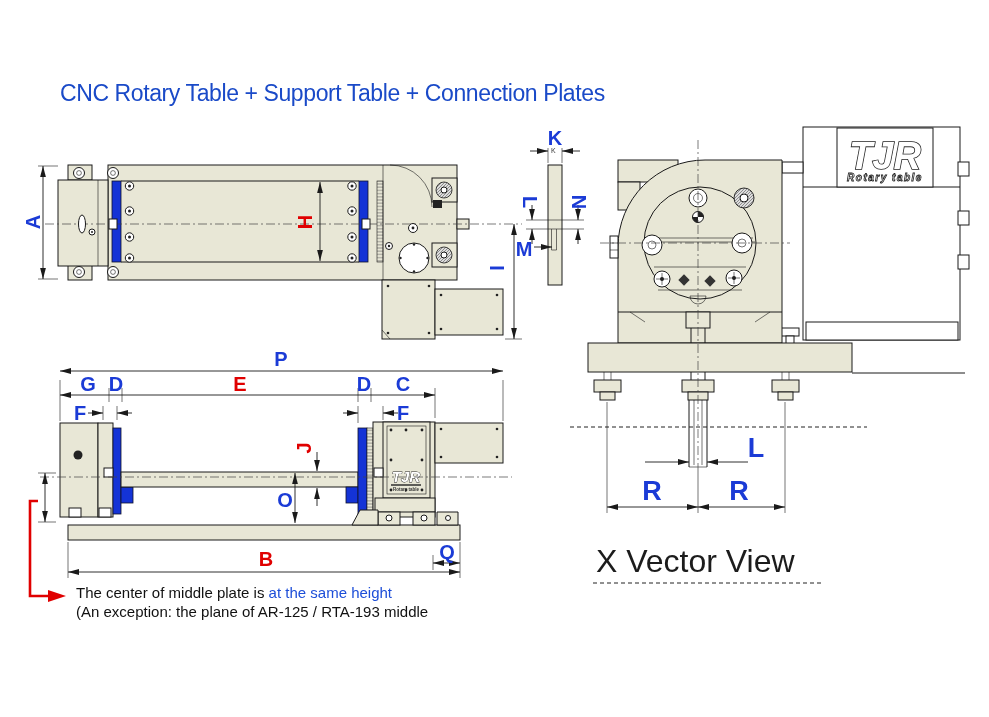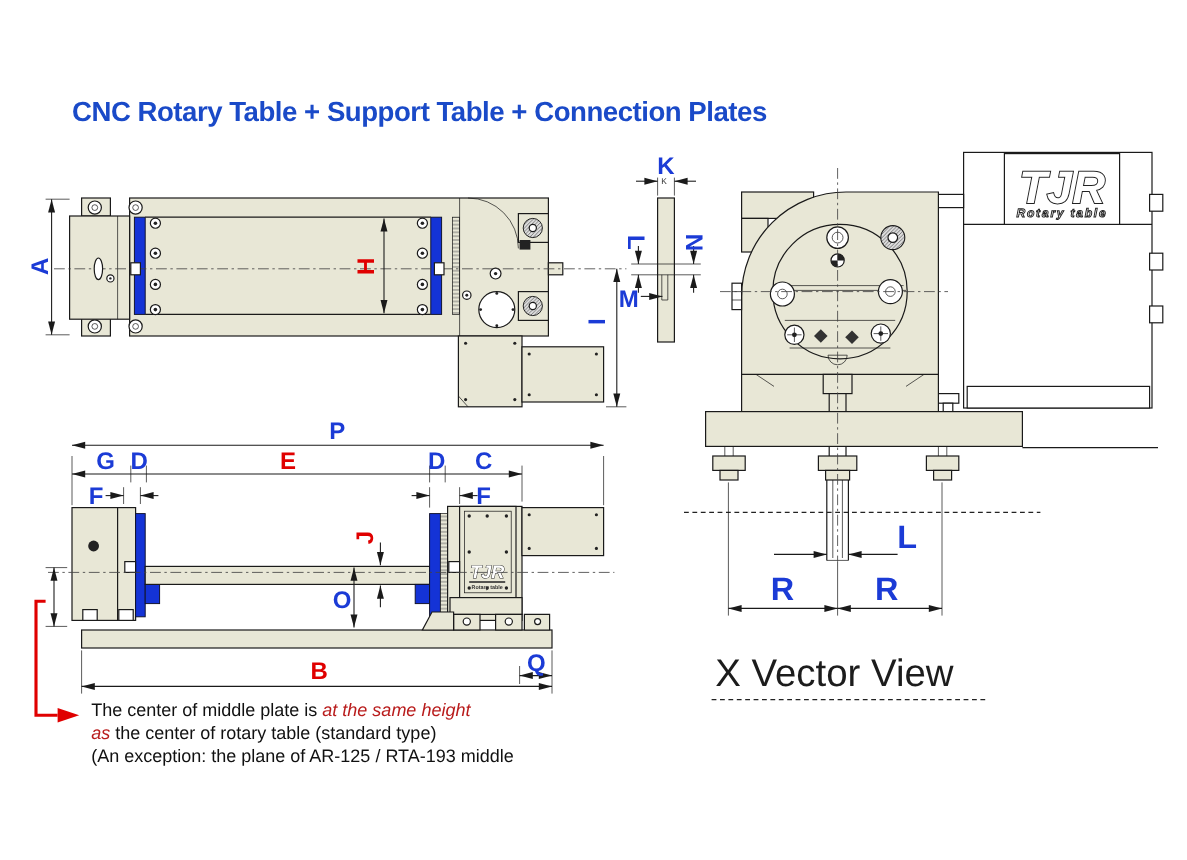--- a/index.html
+++ b/index.html
@@ -16,24 +16,24 @@
   .dsh{fill:none;stroke:#222;stroke-width:1;stroke-dasharray:4 3;}
   .dim{fill:none;stroke:#1a1a1a;stroke-width:0.9;}
   .dot{fill:#222;stroke:none;}
   text{font-family:"Liberation Sans",sans-serif;}
   .lb{fill:#1b3bd6;font-weight:bold;font-size:20px;}
   .lr{fill:#e00000;font-weight:bold;font-size:20px;}
   .big{font-size:27px;}
   .cap{fill:#1c1c1c;font-size:32px;}
   .logoT{font-style:italic;font-weight:bold;fill:#fff;stroke:#222;paint-order:stroke;}
   
-  #page-title{position:absolute;left:60px;top:80px;color:#1a4ac8;font-weight:bold;
+  #page-title{position:absolute;left:60px;top:80px;color:#1a4ac8;font-weight:normal;
               font-size:23px;letter-spacing:-0.4px;white-space:nowrap;}
   #note{position:absolute;left:76px;top:583px;font-size:15px;line-height:19px;color:#111;width:420px;}
-  #note .red{color:#b91c1c;font-style:italic;}
+  #note .red{color:#1d4ed8;}
 </style>
 </head>
 <body>
 
 <div id="canvas">
 
 <svg id="drawing" width="989" height="717" viewBox="0 0 989 717">
   <defs>
     <marker id="aE" markerWidth="13" markerHeight="8" refX="12" refY="4" orient="auto" markerUnits="userSpaceOnUse">
       <path d="M12,4 L1,1.1 L1,6.9 Z" fill="#1a1a1a"></path>
@@ -370,17 +370,16 @@
     <text class="lb big" x="739" y="500" text-anchor="middle">R</text>
     <text class="cap" x="596" y="572">X Vector View</text>
     <line class="dsh" x1="593" y1="583" x2="822" y2="583" stroke-width="1.5"></line>
   </g>
 </svg>
 
 <div id="page-title">CNC Rotary Table + Support Table + Connection Plates</div>
 
 <div id="note">
   <div><span>The center of middle plate is </span><span class="red">at the same height</span></div>
-  <div><span class="red">as</span><span> the center of rotary table (standard type)</span></div>
   <div><span>(An exception: the plane of AR-125 / RTA-193 middle</span></div>
 </div>
 
 </div>
 
 </body></html>

